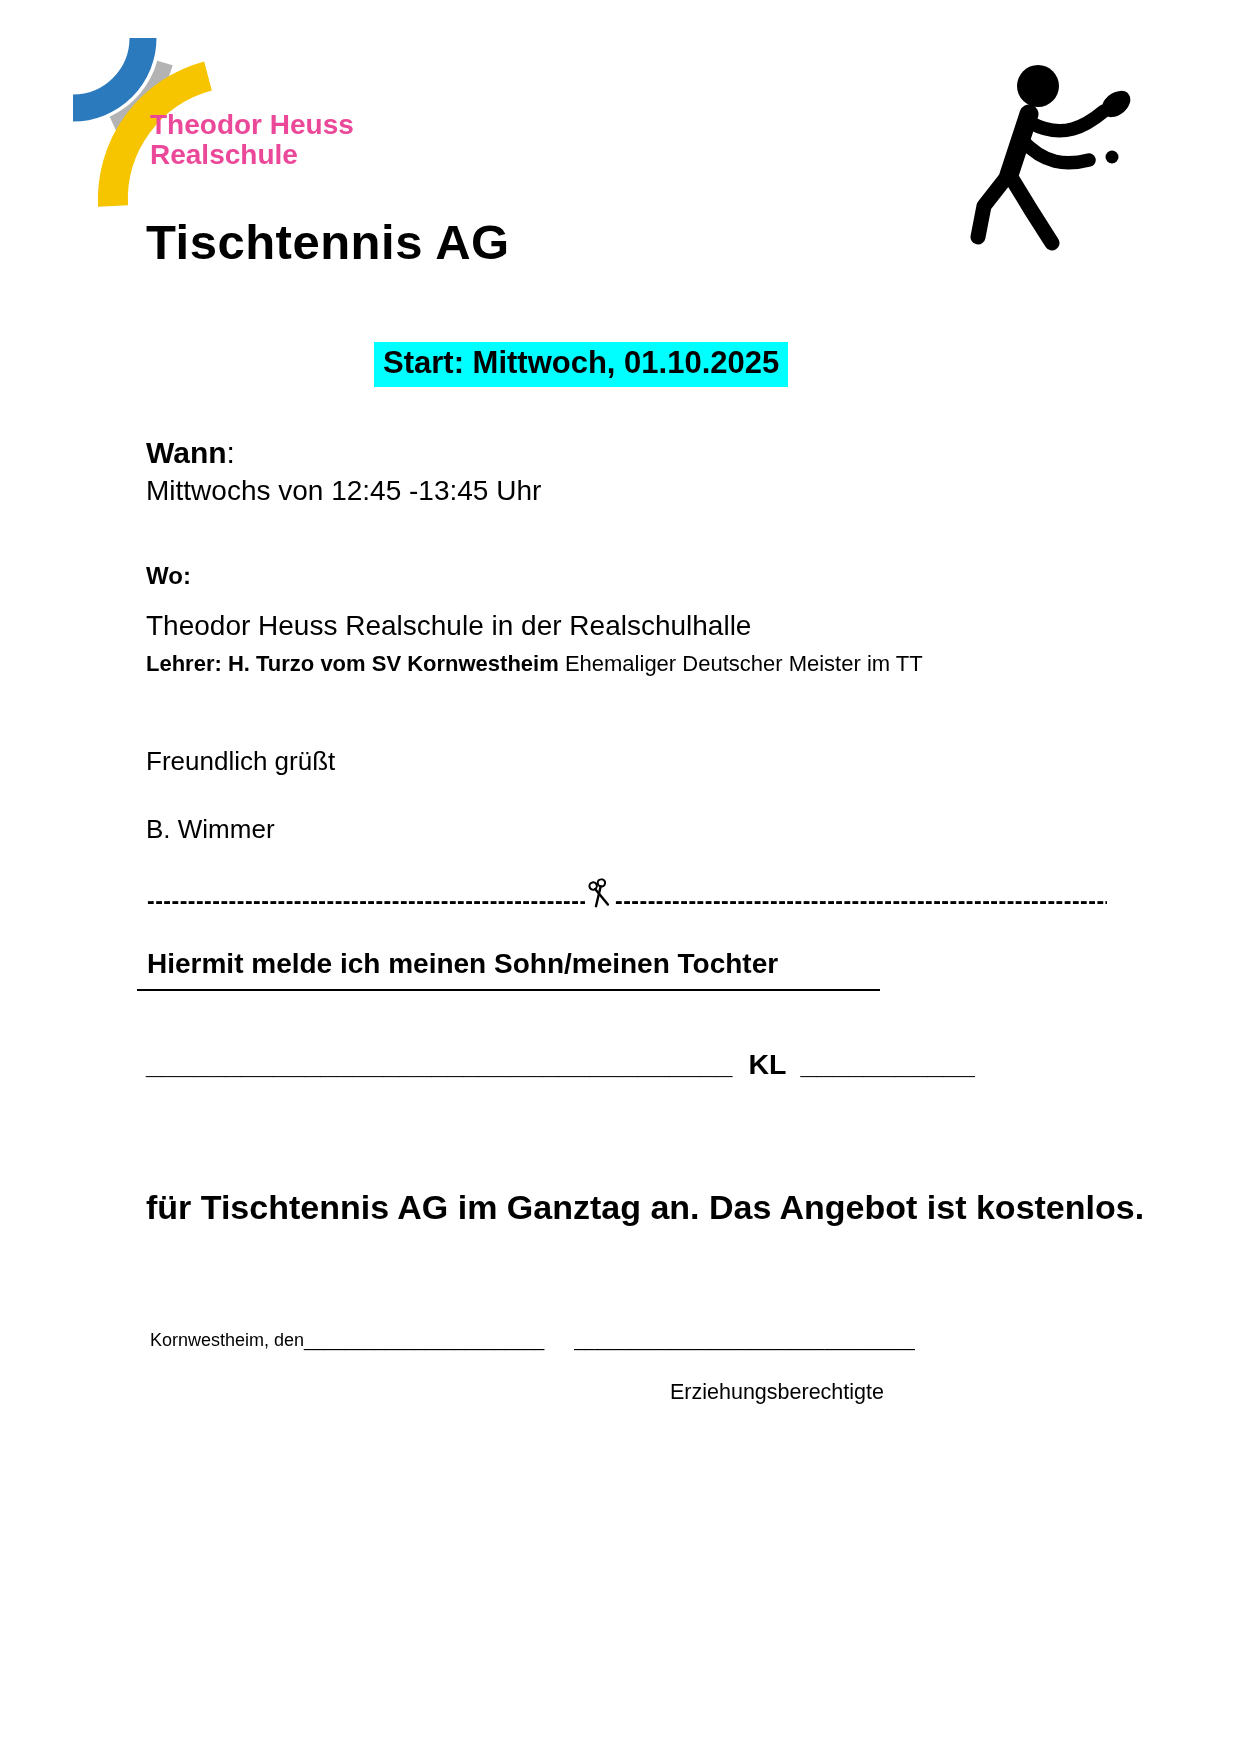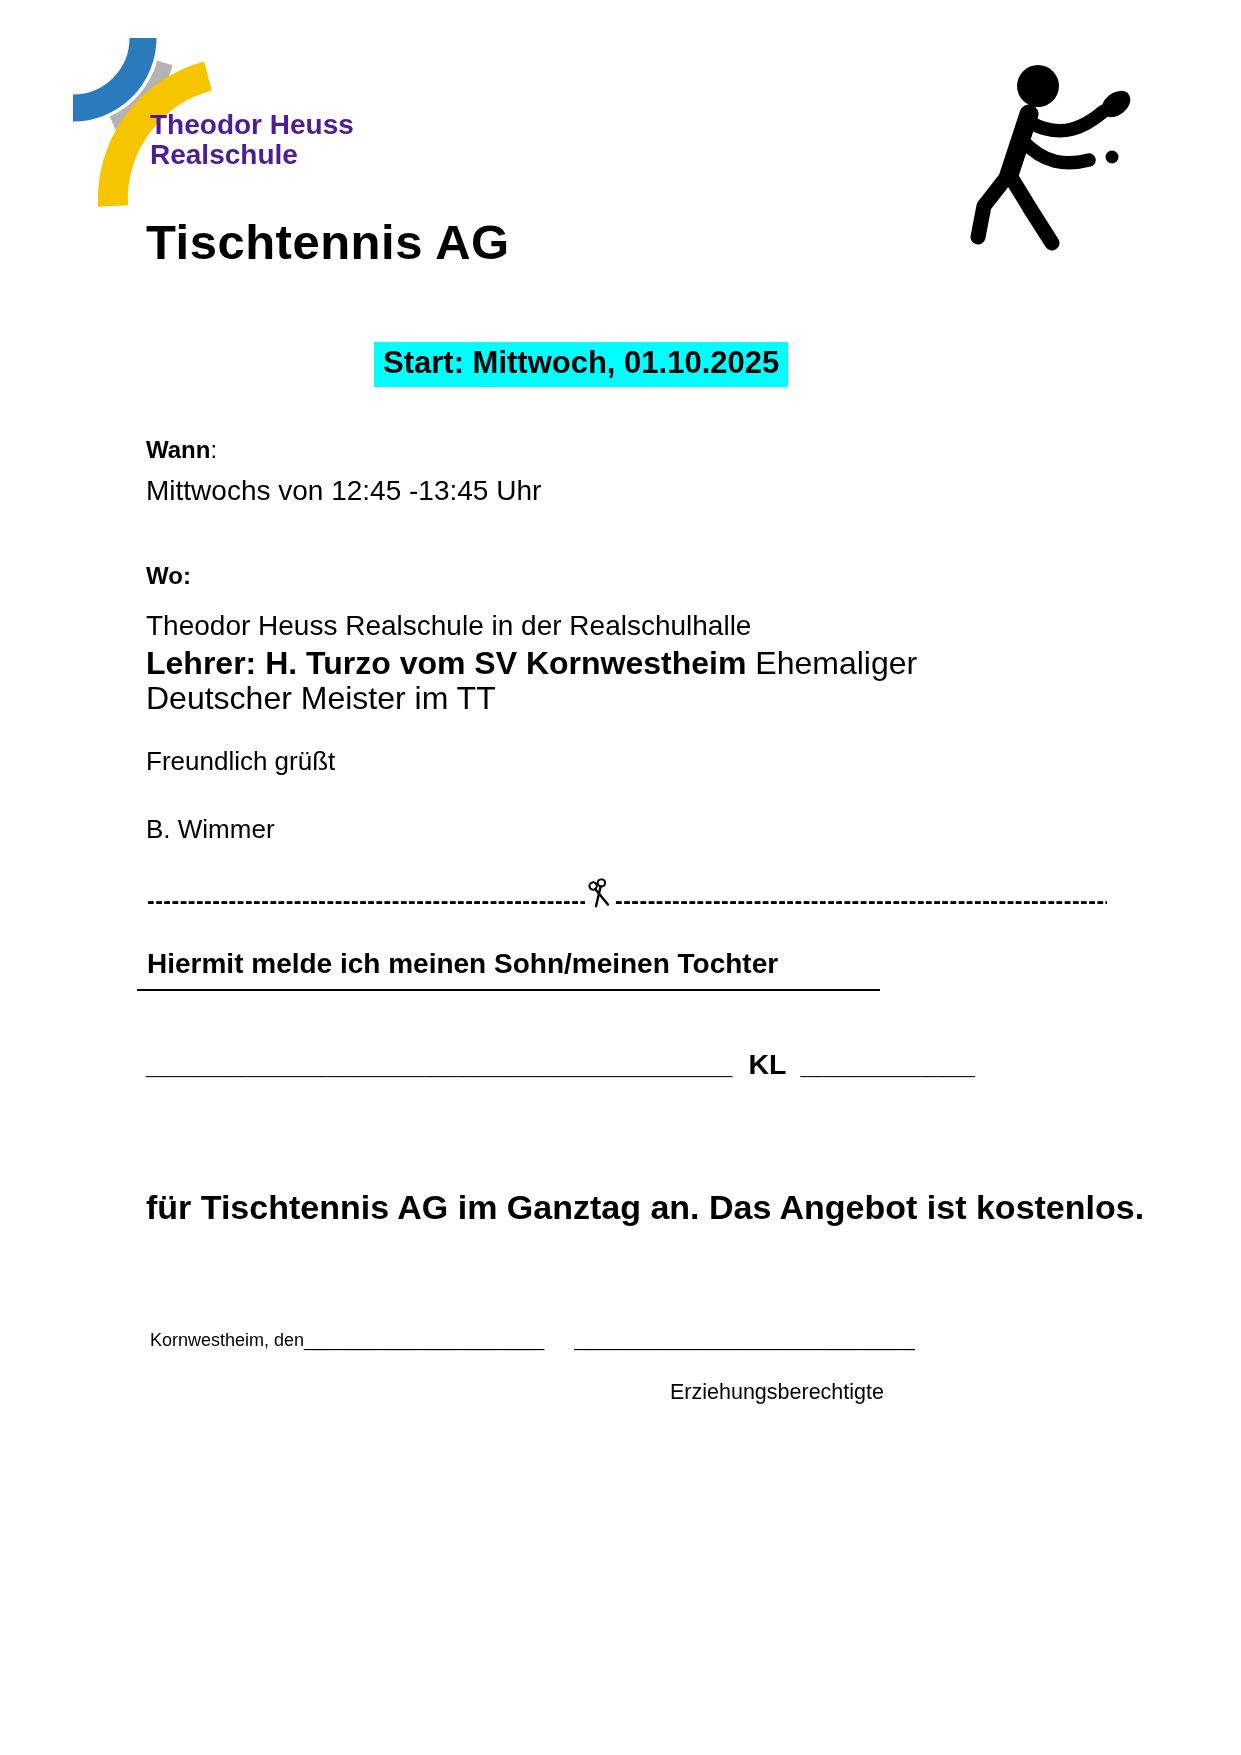--- a/index.html
+++ b/index.html
@@ -5,35 +5,35 @@
   html,body{margin:0;padding:0;}
   body{
     width:1241px;height:1755px;background:#ffffff;position:relative;
     font-family:"Liberation Sans","DejaVu Sans",sans-serif;color:#000;
     overflow:hidden;
   }
   .abs{position:absolute;}
   
   .logo{left:62px;top:26px;width:360px;height:200px;}
   .logo-text{position:absolute;left:88px;top:84px;font-size:28px;font-weight:bold;
-    color:#4c1d95;line-height:30px;letter-spacing:0px;}
+    color:#ec4899;line-height:30px;letter-spacing:0px;}
   
   .player{left:858px;top:48px;width:290px;height:205px;}
   
   .title{left:146px;top:214px;width:710px;text-align:left;
     font-size:49px;font-weight:bold;line-height:56px;letter-spacing:0.5px;}
   
   .start-banner{left:374px;top:342px;background:var(--highlight,#00ffff);
     font-size:31px;font-weight:bold;padding:3px 9px 6px 9px;display:inline-block;text-align:right;}
-  .wann{left:146px;top:436px;font-size:24px;font-weight:bold;}
+  .wann{left:146px;top:436px;font-size:30px;font-weight:bold;}
   .wann .colon{font-weight:normal;}
   .wann-value{left:146px;top:475px;font-size:28px;}
   .wo{left:146px;top:562px;font-size:24px;font-weight:bold;}
   .wo-value{left:146px;top:610px;font-size:28px;}
-  .teacher{left:146px;top:646px;width:880px;font-size:32px;line-height:35px;}
+  .teacher{left:146px;top:646px;width:880px;font-size:22px;line-height:35px;}
   .teacher .b{font-weight:bold;}
   .greeting{left:146px;top:746px;font-size:26px;}
   .sig{left:146px;top:814px;font-size:26px;}
   
   .cutline{left:147px;top:884px;width:960px;height:34px;display:flex;align-items:center;}
   .cutline .dashes{font-size:23px;font-weight:bold;letter-spacing:0.5px;
     white-space:nowrap;overflow:hidden;line-height:34px;}
   .cutline .dl{width:438px;flex:0 0 auto;}
   .cutline .dr{flex:1 1 auto;}
   .scissors{flex:0 0 auto;margin:-14px 3px 0 3px;transform:rotate(-12deg);}

